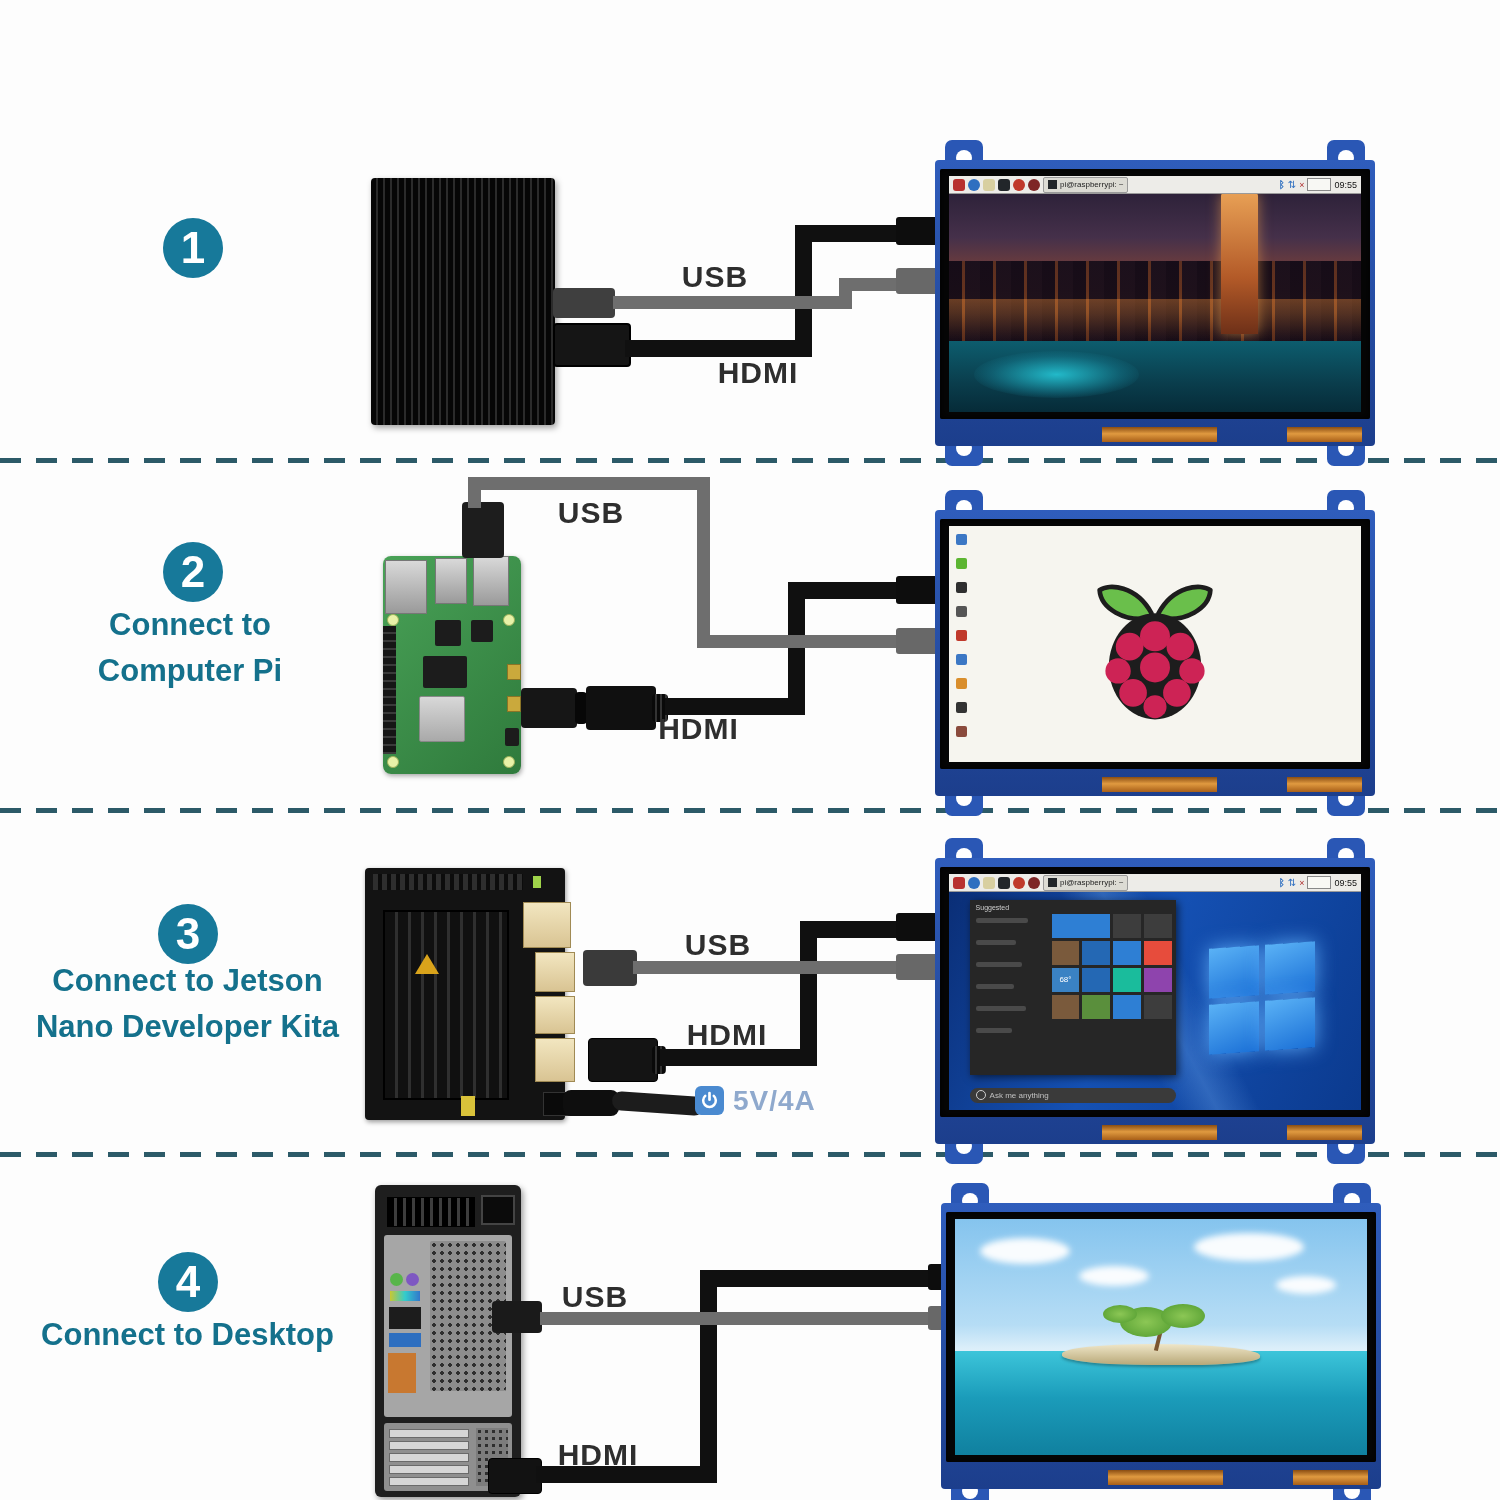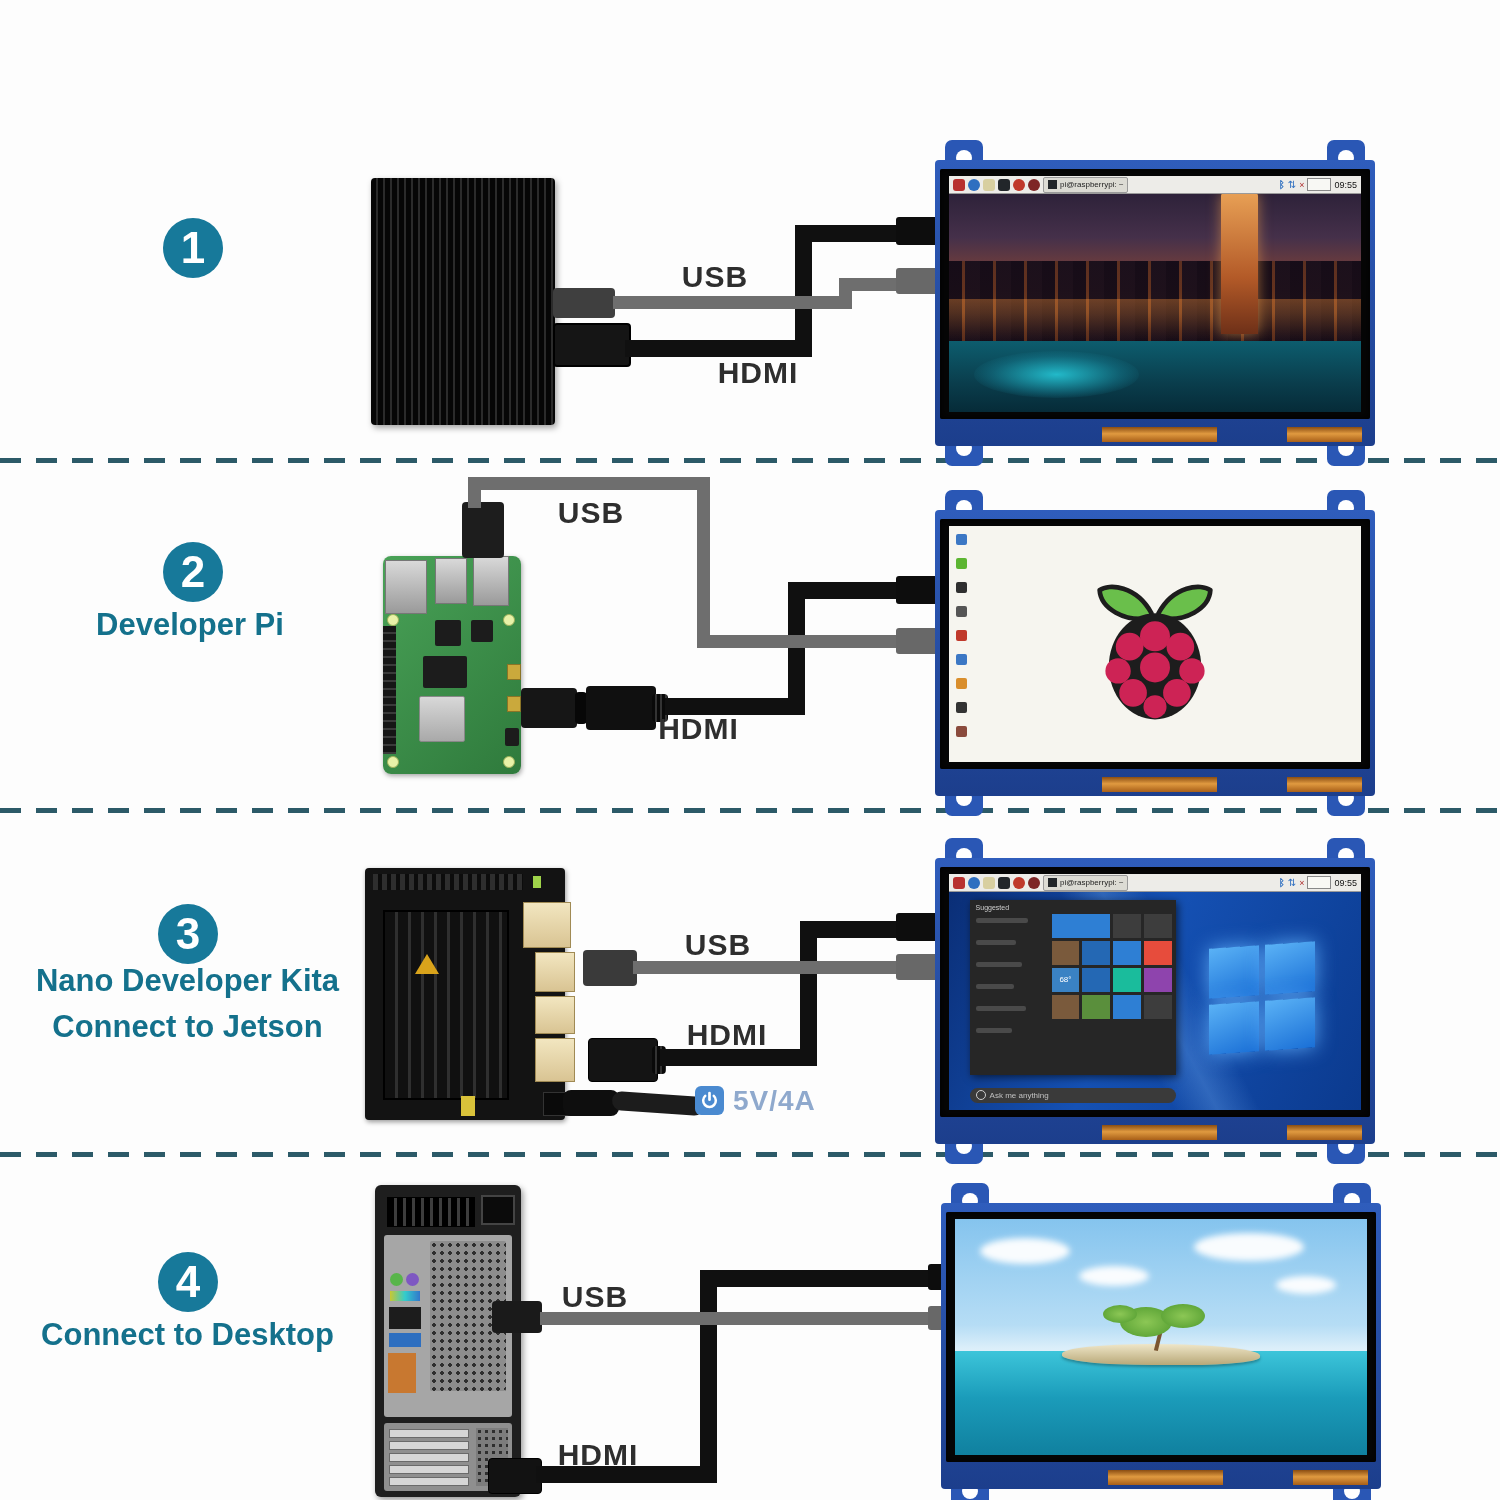--- a/index.html
+++ b/index.html
@@ -219,21 +219,22 @@
           </div>
         </div>
       </div>
     </div>
   </div>
 
   <div class="badge" style="left:163px;top:542px">
     <span>2</span>
   </div>
   <div class="slabel" style="left:20px;top:602px;width:340px">
-    <div>Developer Pi</div>
+    <div>Connect to</div>
+    <div>Computer Pi</div>
   </div>
 
   <div class="pi-board">
     <div class="pi-port" style="left:2px;top:4px;width:40px;height:52px"></div>
     <div class="pi-port" style="left:52px;top:2px;width:30px;height:44px"></div>
     <div class="pi-port" style="left:90px;top:0;width:34px;height:48px"></div>
     <div class="pi-gpio"></div>
     <div class="pi-chip" style="left:52px;top:64px;width:26px;height:26px"></div>
     <div class="pi-chip" style="left:88px;top:64px;width:22px;height:22px"></div>
     <div class="pi-chip" style="left:40px;top:100px;width:44px;height:32px"></div>
@@ -319,22 +320,22 @@
           </div>
         </div>
       </div>
     </div>
   </div>
 
   <div class="badge" style="left:158px;top:904px">
     <span>3</span>
   </div>
   <div class="slabel" style="left:5px;top:958px;width:365px">
+    <div>Connect to Jetson</div>
     <div>Nano Developer Kita</div>
-    <div>Connect to Jetson</div>
   </div>
 
   <div class="jetson">
     <div class="jet-header"></div>
     <div class="jet-sink"></div>
     <div class="jet-tri"></div>
     <div style="position:absolute;left:168px;top:8px;width:8px;height:12px;background:#9fd34a"></div>
     <div class="jet-port" style="left:158px;top:34px;width:46px;height:44px"></div>
     <div class="jet-port" style="left:170px;top:84px;width:38px;height:38px"></div>
     <div class="jet-port" style="left:170px;top:128px;width:38px;height:36px"></div>

